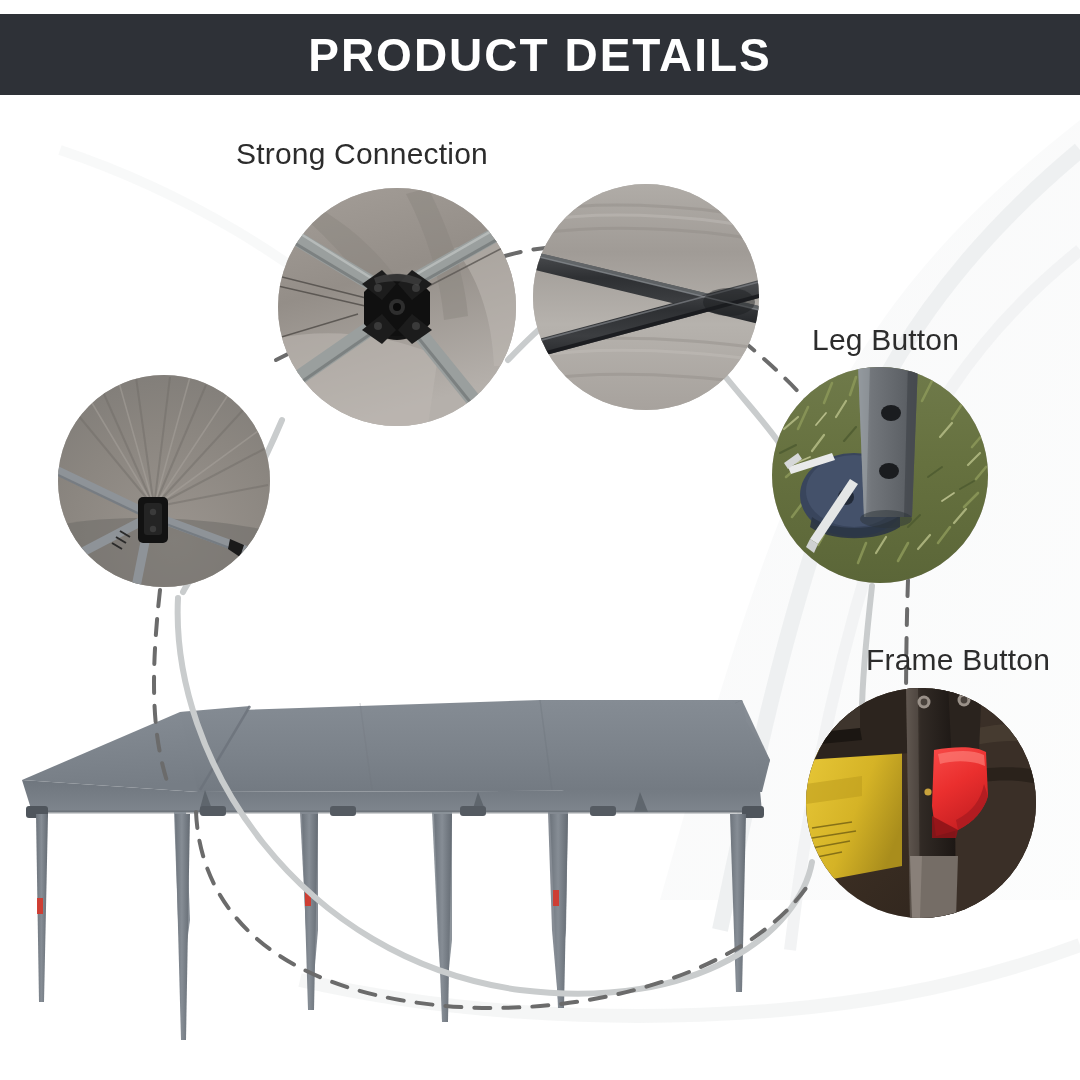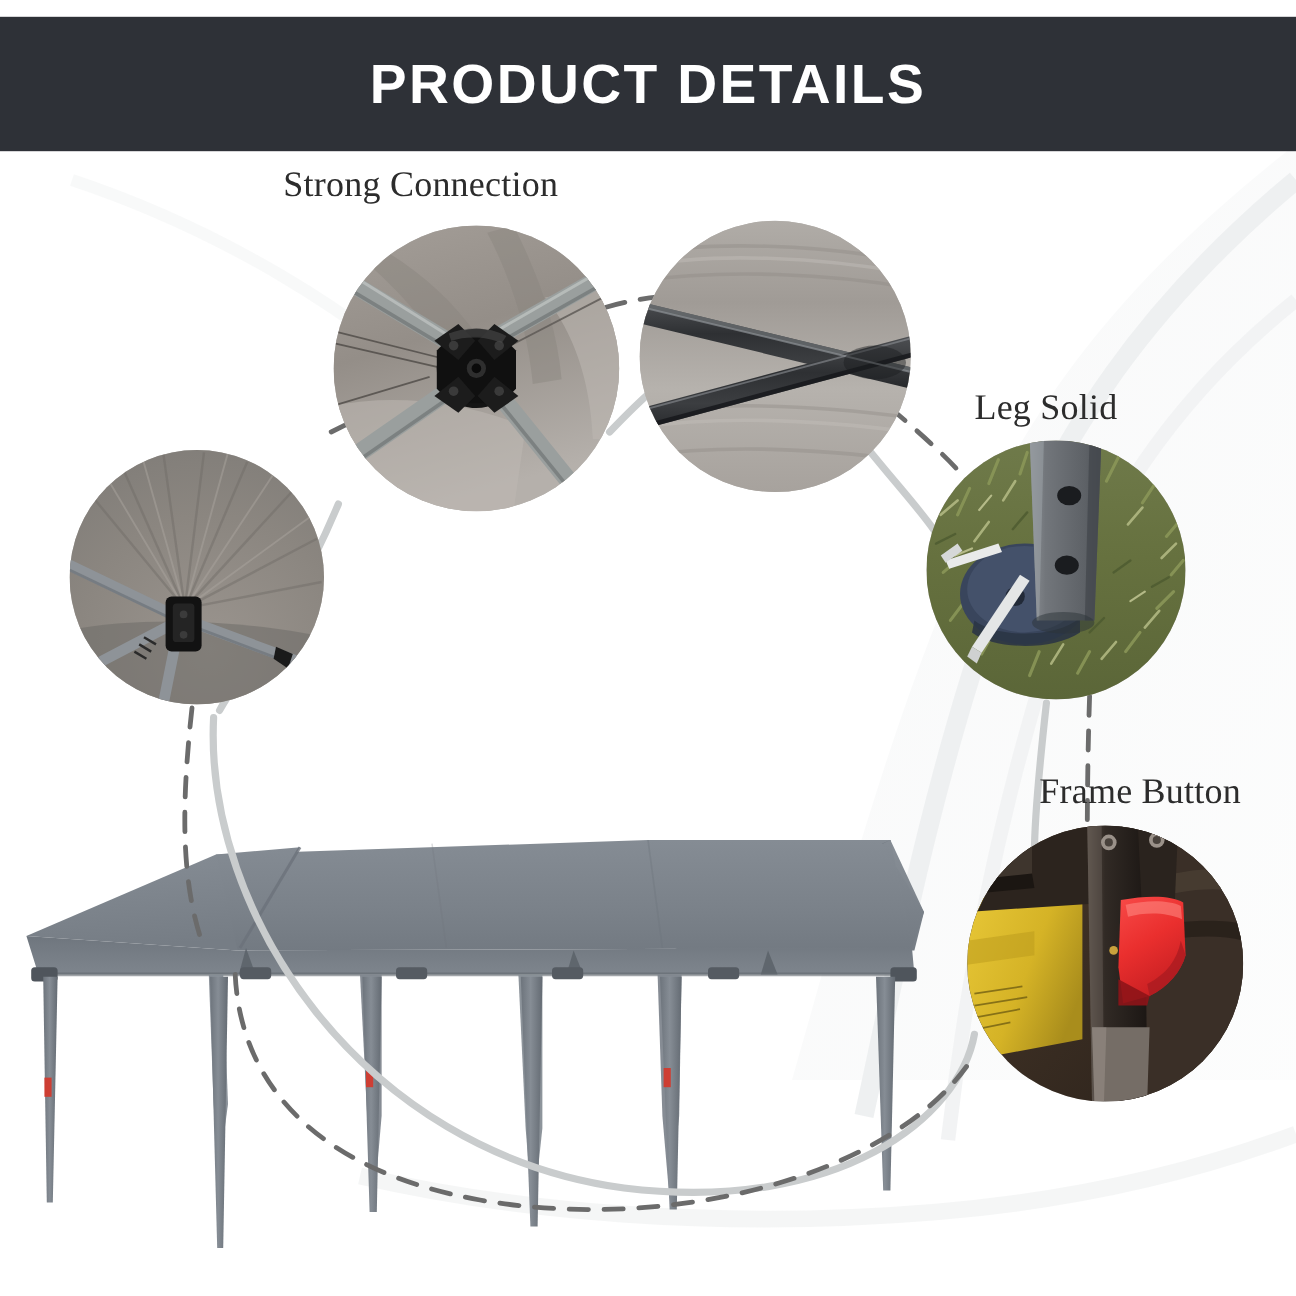--- a/index.html
+++ b/index.html
@@ -9,21 +9,21 @@
     font-family:"Liberation Sans","DejaVu Sans",sans-serif;
     position:relative;
   }
   #stage{position:absolute;left:0;top:0;width:1080px;height:1080px;}
 
   
   .bg-swoosh{position:absolute;left:0;top:0;width:1080px;height:1080px;pointer-events:none;}
 
   
   .header-bar{
-    position:absolute;left:0;top:14px;width:1080px;height:112px;
+    position:absolute;left:0;top:14px;width:1080px;height:81px;
     display:flex;align-items:center;justify-content:center;text-align:right;
   }
   .header-title{
     color:#ffffff;font-size:46px;font-weight:700;letter-spacing:2.0px;
     font-family:"Liberation Sans","DejaVu Sans",sans-serif;
     line-height:1;white-space:nowrap;
   }
 
   
   .clabel{
@@ -42,21 +42,21 @@
     position:absolute;border-radius:50%;overflow:hidden;
     background:#b9b6b2;
   }
   .circle .inner{position:absolute;left:0;top:0;width:100%;height:100%;}
 
   
   .layer{position:absolute;left:0;top:0;width:1080px;height:1080px;pointer-events:none;}
   .layer-conn{z-index:2;}
   .layer-prod{z-index:1;}
   .circle{z-index:4;}
-  .clabel{z-index:6;font-family:Liberation Serif, serif;}
+  .clabel{z-index:6;}
   .header-bar{z-index:8;}
 </style>
 </head>
 <body style="background: rgb(255, 255, 255);">
 
 <div id="stage">
 
   <svg class="bg-swoosh" viewBox="0 0 1080 1080" preserveAspectRatio="none">
     <defs>
       <linearGradient id="swg" x1="0" y1="0" x2="1" y2="1">
@@ -499,20 +499,20 @@
       <path d="M132,66 C150,62 168,62 178,67 L179,78 C166,72 148,72 134,76 Z" fill="#ff8c85" opacity="0.55"></path>
       <path d="M126,128 L152,142 L150,150 L126,150 Z" fill="#8e1418" opacity="0.9"></path>
       <path d="M178,96 L182,108 C178,122 168,134 152,142 L150,132 C166,124 175,112 178,96 Z" fill="#a81b20" opacity="0.75"></path>
 
       <path d="M104,168 L152,168 L150,230 L106,230 Z" fill="#756d66"></path>
       <path d="M104,168 L116,168 L114,230 L106,230 Z" fill="#968e86" opacity="0.6"></path>
     </svg>
   </div>
 
   <div class="clabel lbl-strong" style="color: rgb(44, 44, 44);">Strong Connection</div>
-  <div class="clabel lbl-leg" style="color: rgb(44, 44, 44);">Leg Solid</div>
+  <div class="clabel lbl-leg" style="color: rgb(44, 44, 44);">Leg Button</div>
   <div class="clabel lbl-push" style="color: rgb(44, 44, 44);">Frame Button</div>
 
   <div class="header-bar" style="background:#2e3137;">
     <div class="header-title" style="color: rgb(255, 255, 255);">PRODUCT DETAILS</div>
   </div>
 
 </div>
 
 </body></html>

